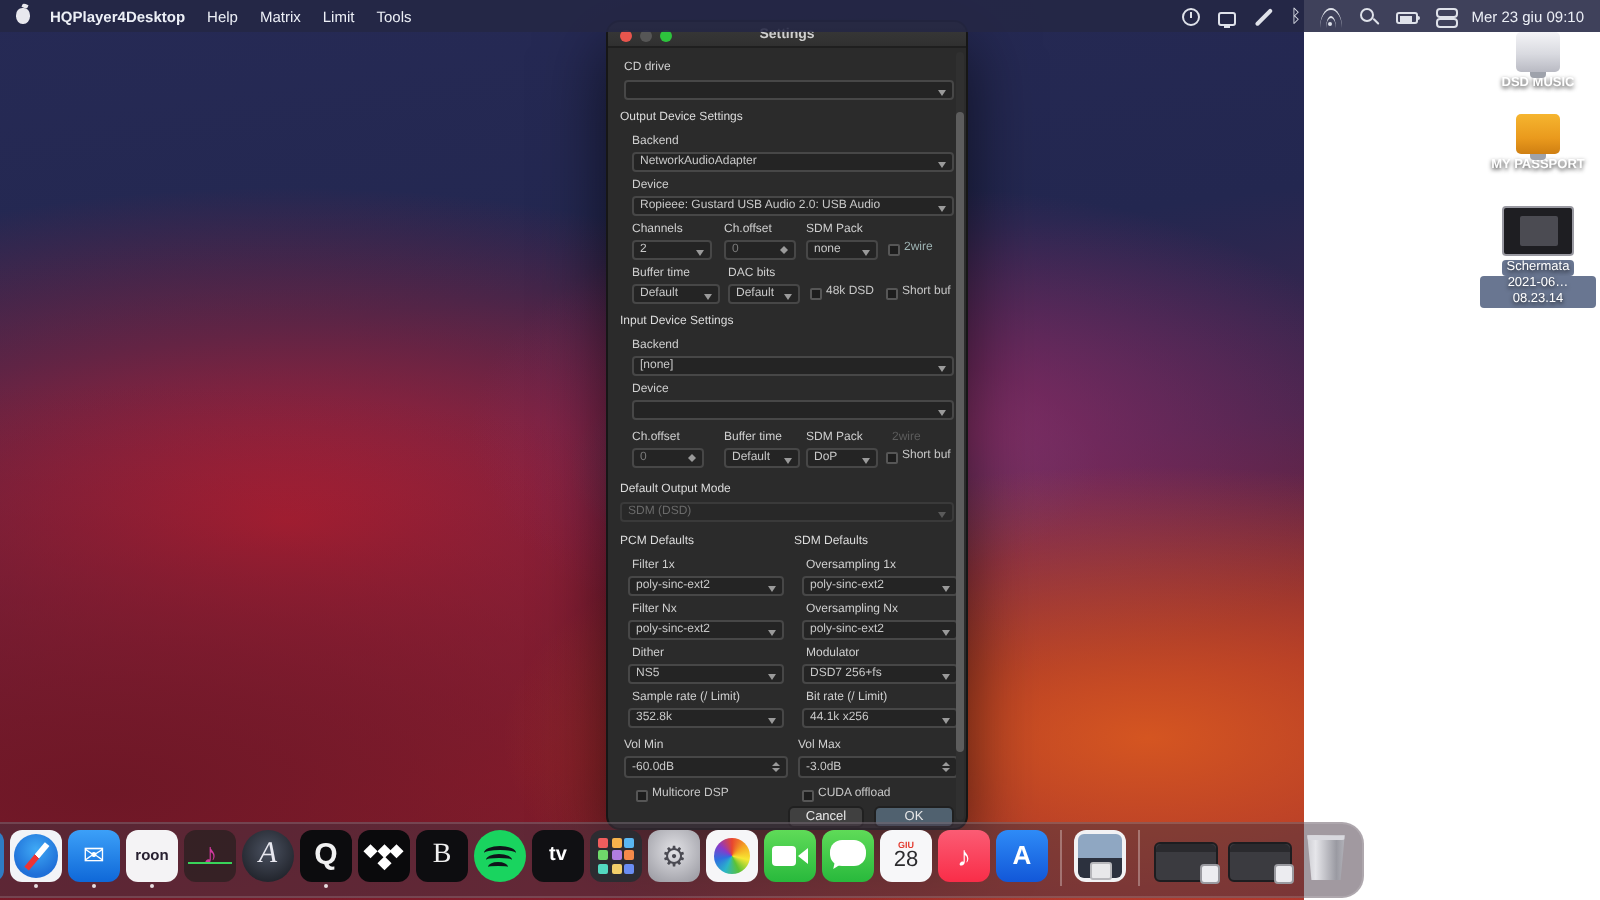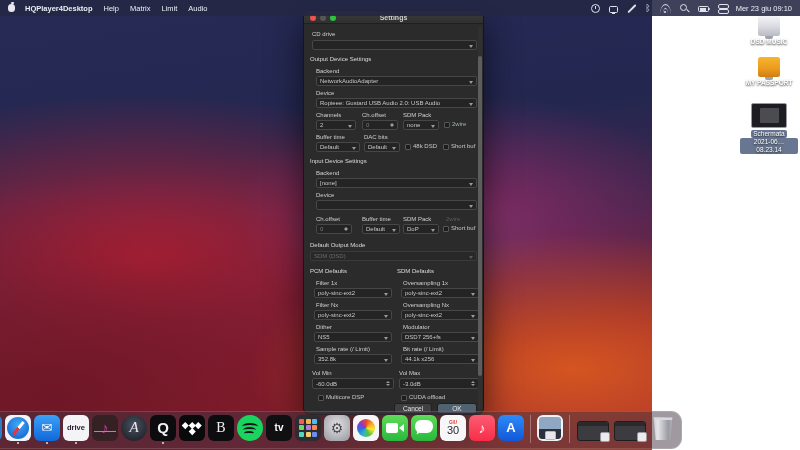--- a/index.html
+++ b/index.html
@@ -156,21 +156,21 @@
 <body>
 
 <div id="desktop">
 
   <div id="menubar">
     <span class="apple"></span>
     <span class="m appname">HQPlayer4Desktop</span>
     <span class="m">Help</span>
     <span class="m">Matrix</span>
     <span class="m">Limit</span>
-    <span class="m">Audio</span>
+    <span class="m">Tools</span>
     <span class="right">
       <span class="mi ic-clock"></span>
       <span class="mi ic-display"></span>
       <span class="mi ic-pencil"></span>
       <span class="mi ic-bt">ᛒ</span>
       <span class="mi ic-wifi">
           <i></i>
         </span>
       <span class="mi ic-search"></span>
       <span class="mi ic-batt"></span>
@@ -342,21 +342,21 @@
       </div>
     <div class="ditem">
         <div class="dicon ic-safari"></div>
         <i class="dot"></i>
       </div>
     <div class="ditem">
         <div class="dicon ic-mail">✉</div>
         <i class="dot"></i>
       </div>
     <div class="ditem">
-        <div class="dicon ic-roon">drive</div>
+        <div class="dicon ic-roon">roon</div>
         <i class="dot"></i>
       </div>
     <div class="ditem">
         <div class="dicon ic-note">♪</div>
         <i class="nodot"></i>
       </div>
     <div class="ditem">
         <div class="dicon ic-audir">A</div>
         <i class="nodot"></i>
       </div>
@@ -415,21 +415,21 @@
         <div class="dicon ic-facetime"></div>
         <i class="nodot"></i>
       </div>
     <div class="ditem">
         <div class="dicon ic-msg"></div>
         <i class="nodot"></i>
       </div>
     <div class="ditem">
         <div class="dicon ic-cal">
           <span class="mo">giu</span>
-          <span class="da">30</span>
+          <span class="da">28</span>
         </div>
         <i class="nodot"></i>
       </div>
     <div class="ditem">
         <div class="dicon ic-music">♪</div>
         <i class="nodot"></i>
       </div>
     <div class="ditem">
         <div class="dicon ic-appstore">A</div>
         <i class="nodot"></i>

